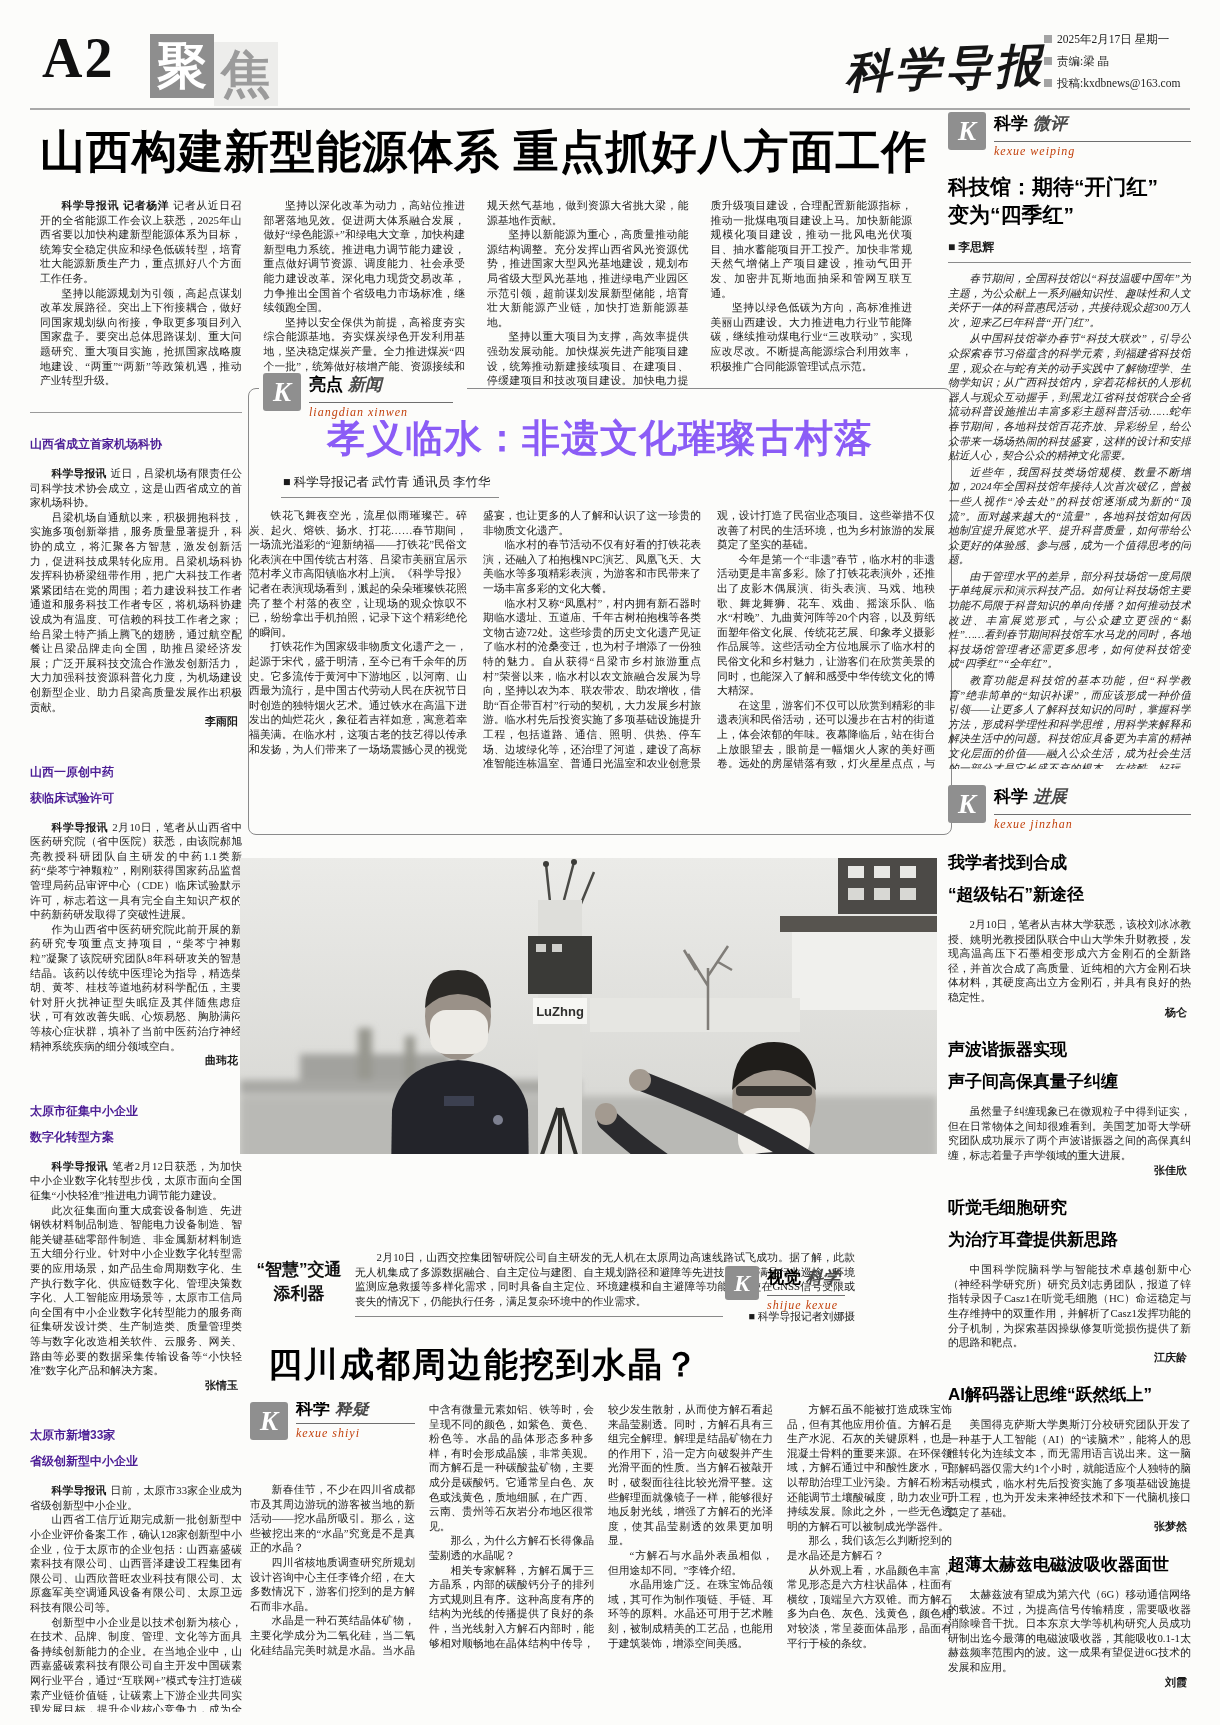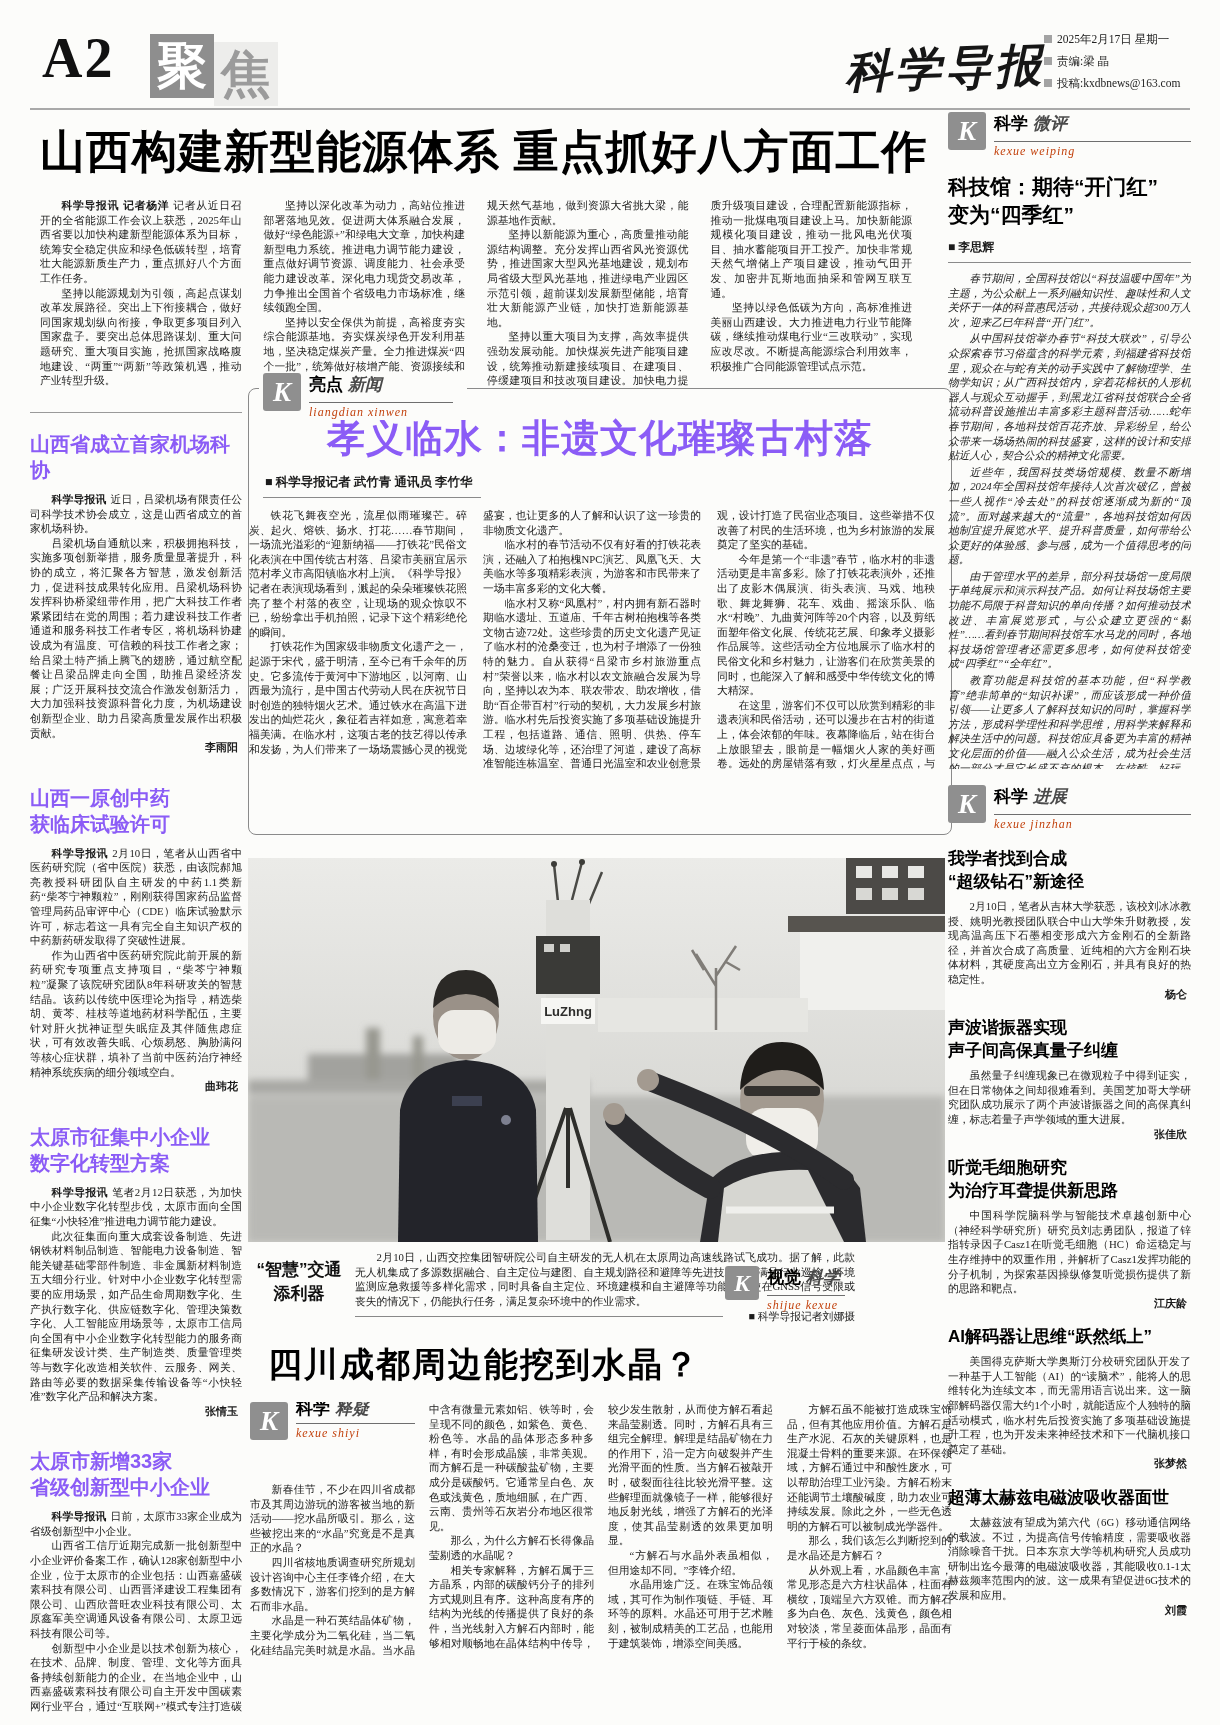--- a/index.html
+++ b/index.html
@@ -35,32 +35,32 @@
   .scriptx{font-style:italic;font-weight:bold;font-size:17px;color:#4a4a4a}
   .pinyin{font-style:italic;color:#c2410c;font-size:12px;letter-spacing:1px;padding-top:2px}
   
   .main-headline{font-size:45px;font-weight:900;color:#000;text-align:left;
                  letter-spacing:1px;white-space:nowrap}
   #main-body{margin-top:16px;height:196px;column-count:4;column-gap:22px}
   
   #sidebar{left:30px;top:412px;width:212px;height:1300px;overflow:hidden}
   .sb-rule{height:1px;background:#999;margin-bottom:18px}
   .sb-art{margin-bottom:30px}
-  .sb-art h3{font-size:20px;line-height:26px;font-weight:900;color:#8b5cf6;white-space:pre-line;
+  .sb-art h3{font-size:12px;line-height:26px;font-weight:900;color:#4c1d95;white-space:pre-line;
              margin-bottom:9px;font-family:"Liberation Sans",sans-serif}
   
   #ld-box{left:248px;top:388px;width:704px;height:447px;border:1.5px solid #8a8a8a;border-radius:8px}
   #ld-head{position:absolute;left:10px;top:-16px;background:#fcfcfa;padding:0 14px 0 4px;width:208px}
   .ld-headline{font-size:38px;font-weight:900;color:#8b5cf6;text-align:center;margin-top:24px;
                letter-spacing:1px;font-family:"Liberation Sans",sans-serif}
-  .byline-row{font-weight:bold;font-size:12.5px;border-bottom:1px solid #8a8a8a;
-              padding:10px 0 6px 2px;width:218px;margin-left:14px}
+  .byline-row{font-weight:normal;font-size:12.5px;border-bottom:1px solid #8a8a8a;
+              padding:10px 0 6px 2px;width:218px;margin-left:32px}
   #ld-body{margin:10px 16px 0 0;height:268px;column-count:3;column-gap:16px}
   
-  #photo{left:248px;top:858px;width:697px;height:384px;background:#f0abfc;overflow:hidden}
+  #photo{left:240px;top:858px;width:697px;height:296px;background:#f0abfc;overflow:hidden}
   
   #caption{left:253px;top:1250px;width:700px;height:80px}
   .cap-label{position:absolute;left:0;top:8px;width:92px;text-align:center;font-weight:900;
              font-size:17px;line-height:24px;color:#111;font-family:"Liberation Sans",sans-serif}
   .cap-text{position:absolute;left:102px;top:0;width:500px;font-size:10.8px;line-height:14.6px;
             text-align:justify}
   .cap-credit{text-align:right;font-size:10.8px;padding-top:1px}
   .cap-rule{position:absolute;left:102px;top:66px;width:368px;height:1px;background:#888}
   #shijue-head{position:absolute;left:472px;top:16px;width:120px}
   #shijue-head .ksq{width:34px;height:34px;flex:0 0 34px;font-size:24px}
@@ -72,21 +72,21 @@
   #cr-logo{height:74px;margin-bottom:6px}
   
   #rightcol{left:948px;top:112px;width:243px}
   .wp-title{font-size:21px;line-height:28px;font-weight:900;color:#000;white-space:pre-line;
             margin-top:14px;font-family:"Liberation Sans",sans-serif}
   .wp-byline{font-weight:bold;font-size:12px;border-bottom:1px solid #8a8a8a;
              padding:10px 0 6px 0;margin-bottom:8px}
   #wp-body{height:498px;overflow:hidden;font-style:italic}
   #wp-body p{margin-bottom:2px}
   .jz-item{margin-top:15px}
-  .jz-item h4{font-size:17px;line-height:23px;font-weight:900;color:#000;white-space:pre-line;
+  .jz-item h4{font-size:17px;line-height:32px;font-weight:900;color:#000;white-space:pre-line;
               margin-bottom:6px;font-family:"Liberation Sans",sans-serif}
 </style>
 </head>
 <body>
 
 <div id="page">
 
   <div class="abs pageno" style="left:42px;top:26px">A2</div>
   <div class="abs" style="left:150px;top:34px;display:flex">
     <div class="focusbox fb1">聚</div>

